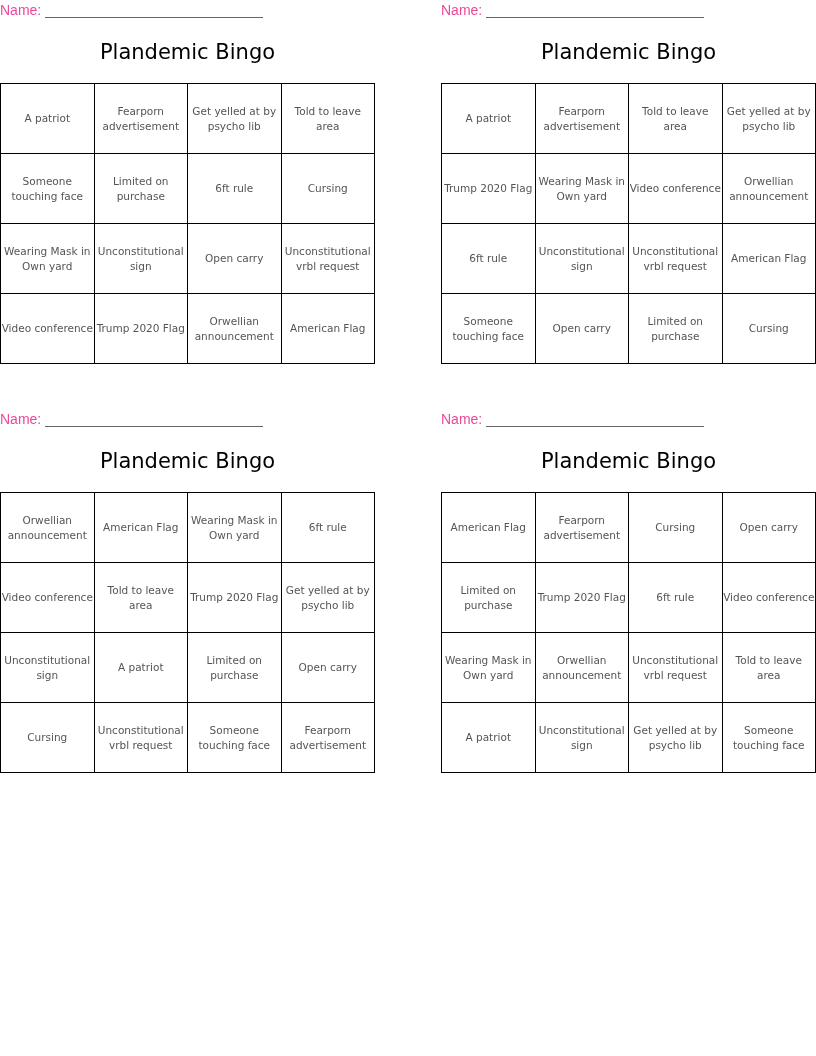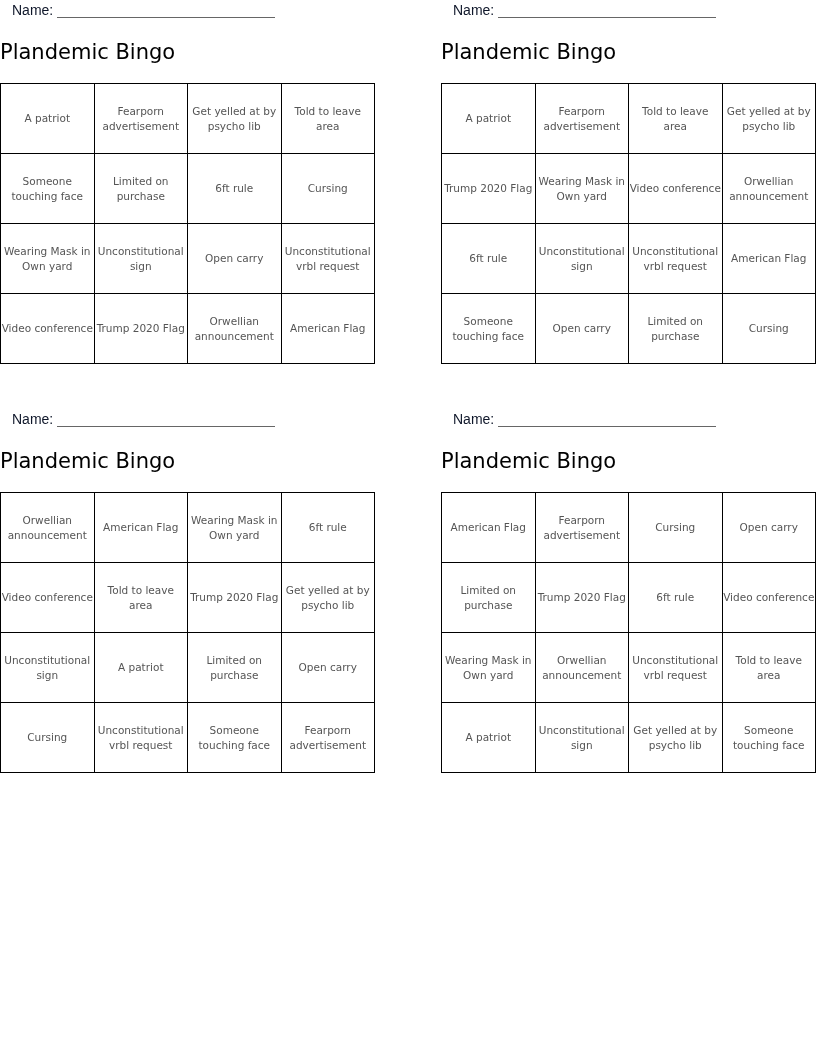--- a/index.html
+++ b/index.html
@@ -1,20 +1,20 @@
 <!DOCTYPE html>
 <html><head>
 <meta charset="utf-8">
 <style>
   html,body{margin:0;padding:0;background:#fff;}
   body{width:816px;height:1056px;position:relative;overflow:hidden;font-family:"DejaVu Sans",sans-serif;}
   .card{position:absolute;width:375px;}
-  .name-line{position:absolute;left:0;top:2px;font-family:"Liberation Sans",sans-serif;font-size:14px;color:#0f172a;white-space:nowrap;padding-left:12px;}
+  .name-line{position:absolute;left:0;top:2px;font-family:"Liberation Sans",sans-serif;font-size:14px;color:#ec4899;white-space:nowrap;}
   .name-line .blank{display:inline-block;width:218px;border-bottom:1px solid #666;height:14px;vertical-align:bottom;margin-left:4px;}
-  .title{position:absolute;left:0;width:375px;top:40px;text-align:left;font-size:21px;color:#000;}
+  .title{position:absolute;left:0;width:375px;top:40px;text-align:center;font-size:21px;color:#000;}
   table{position:absolute;left:0;top:83px;border-collapse:collapse;width:375px;table-layout:fixed;border-radius:20px;}
   td{border:1px solid #000;height:69px;padding:0;text-align:center;vertical-align:middle;font-size:10.5px;line-height:15px;color:#555;overflow:hidden;}
 </style>
 </head>
 <body>
 
 <div id="root">
     <div class="card" style="left: 0px; top: 0px; height: 364px;">
       <div class="name-line"><span>Name:</span><span class="blank"></span></div>
       <div class="title">Plandemic Bingo</div>

